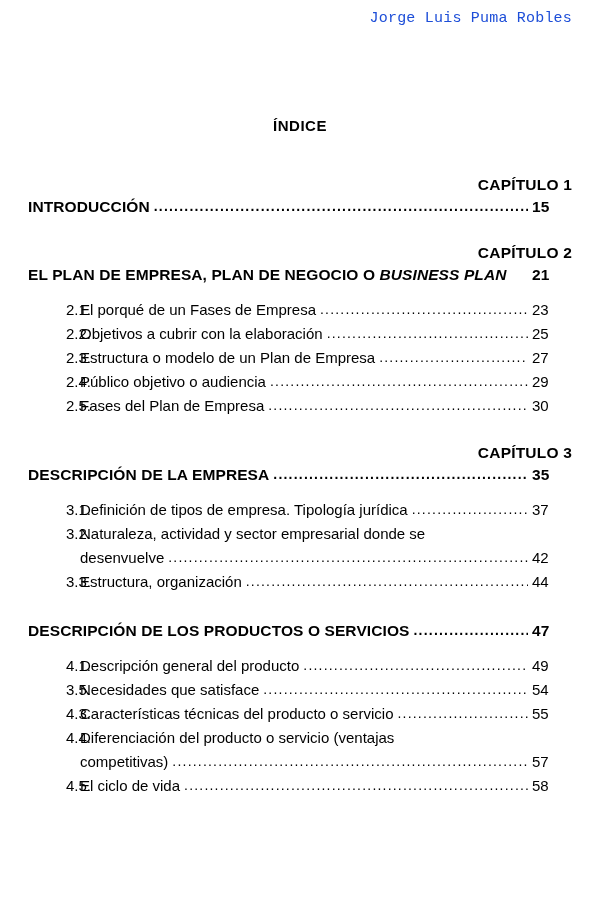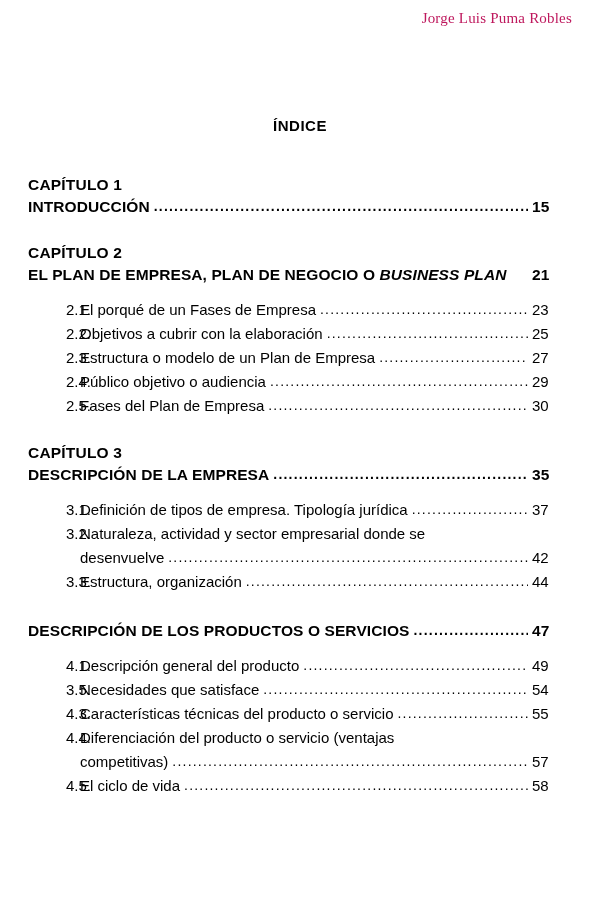--- a/index.html
+++ b/index.html
@@ -16,26 +16,26 @@
     overflow: hidden;
   }
   .page {
     position: relative;
     width: 600px;
     height: 902px;
     box-sizing: border-box;
     padding: 0 28px;
   }
   .running-head {
-    font-family: Liberation Serif, serif;
+    font-family: Liberation Mono, monospace;
     font-size: 15px;
     text-align: right;
     padding-top: 10px;
     letter-spacing: 0.2px;
-    color: #be185d;
+    color: #1d4ed8;
   }
   .index-title {
     text-align: center;
     font-weight: bold;
     font-size: 15px;
     letter-spacing: 0.5px;
     margin-top: 90px;
   }
   .toc {
     margin-top: 42px;
@@ -44,20 +44,21 @@
     margin-top: 26px;
   }
   .chapter-block.first {
     margin-top: 0;
   }
   .chap-label {
     font-weight: bold;
     font-size: 15.5px;
     letter-spacing: 0.2px;
     margin-bottom: 2px;
+    text-align: right;
   }
   .row {
     display: flex;
     align-items: baseline;
     font-size: 15.5px;
     line-height: 22px;
   }
   .row.chap-row {
     font-weight: bold;
     letter-spacing: 0.1px;

